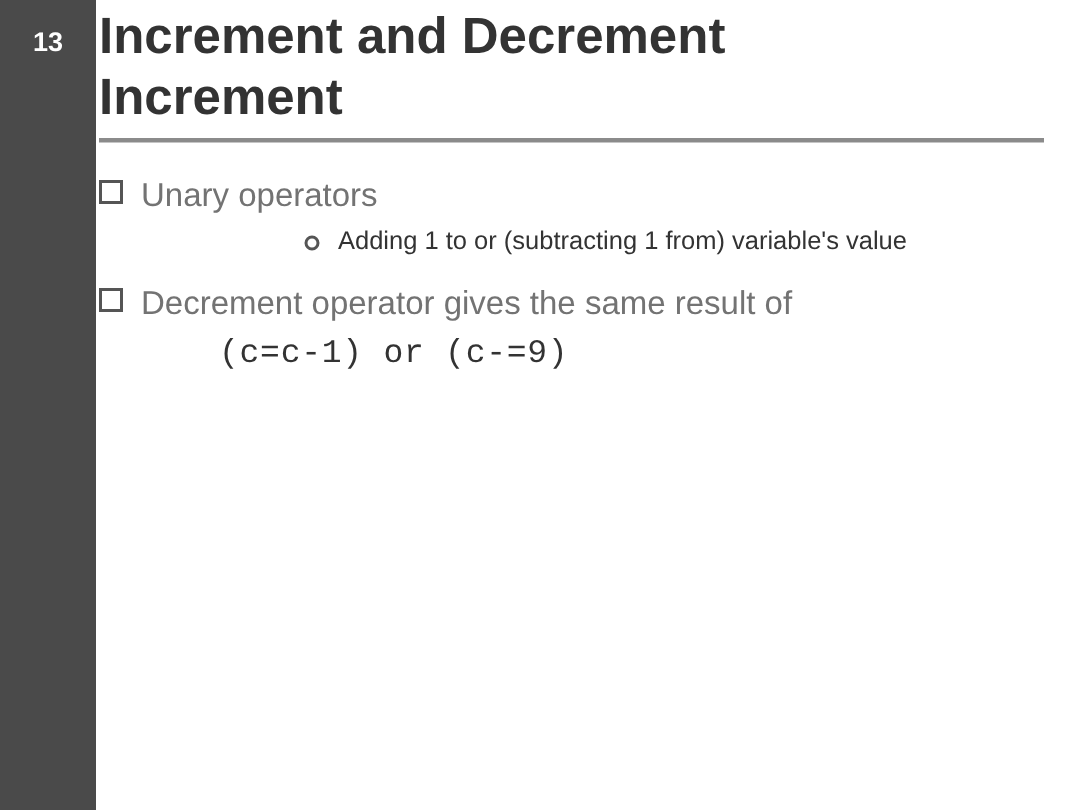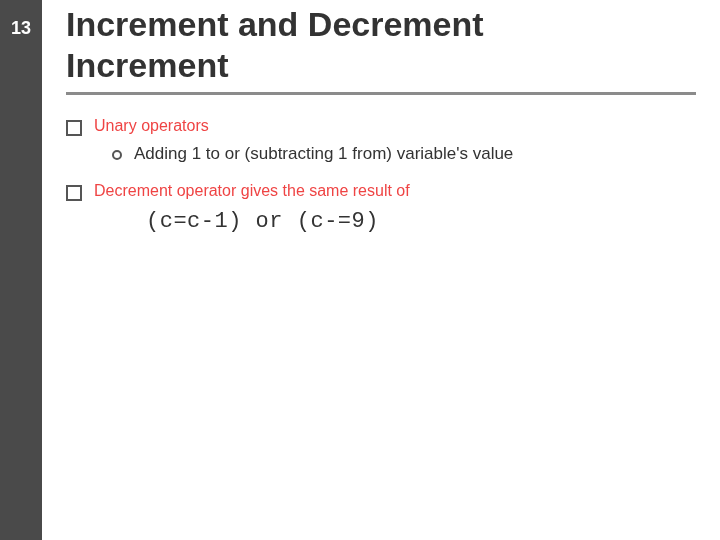--- a/index.html
+++ b/index.html
@@ -20,21 +20,21 @@
       width: 720px;
       height: 540px;
       position: relative;
       background: #ffffff;
     }
 
     .slide-number {
       position: absolute;
       left: 0;
       top: 0;
-      width: 42px;
+      width: 64px;
       height: 540px;
       background: #4a4a4a;
       display: flex;
       align-items: flex-start;
       justify-content: center;
       padding-top: 18px;
     }
 
     .slide-number span {
       color: #ffffff;
@@ -78,29 +78,30 @@
     .bullet-checkbox {
       width: 16px;
       height: 16px;
       border: 2px solid #555;
       margin-top: 3px;
       margin-right: 12px;
       flex-shrink: 0;
     }
 
     .bullet-text {
-      font-size: 16px;
-      color: #ef4444;
+      font-size: 22px;
+      color: #737373;
     }
 
     .sub-bullet-row {
       display: flex;
       align-items: flex-start;
       margin-left: 46px;
       margin-bottom: 8px;
+      justify-content: center;
     }
 
     .sub-bullet-dot {
       width: 10px;
       height: 10px;
       border-radius: 50%;
       border: 2px solid #555;
       margin-top: 6px;
       margin-right: 12px;
       flex-shrink: 0;

